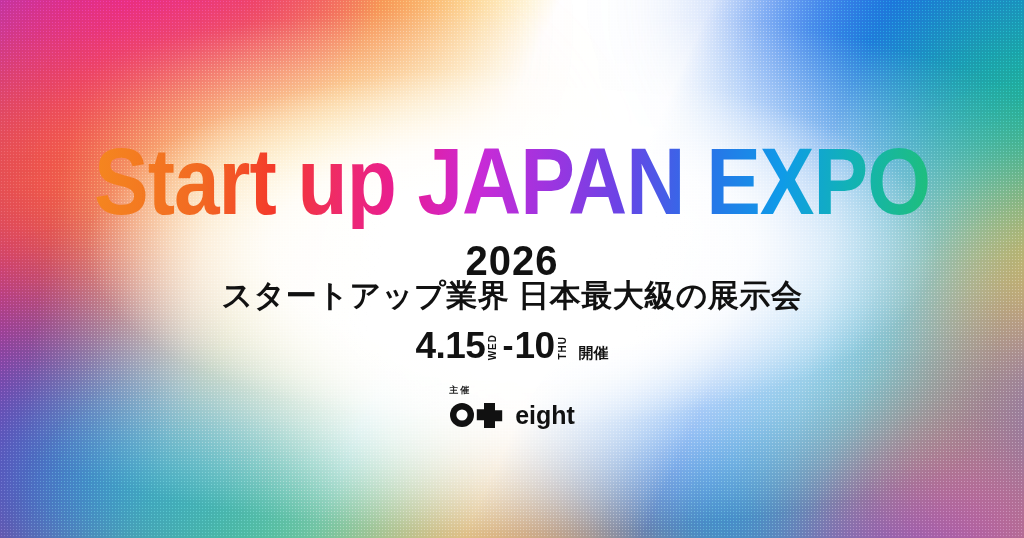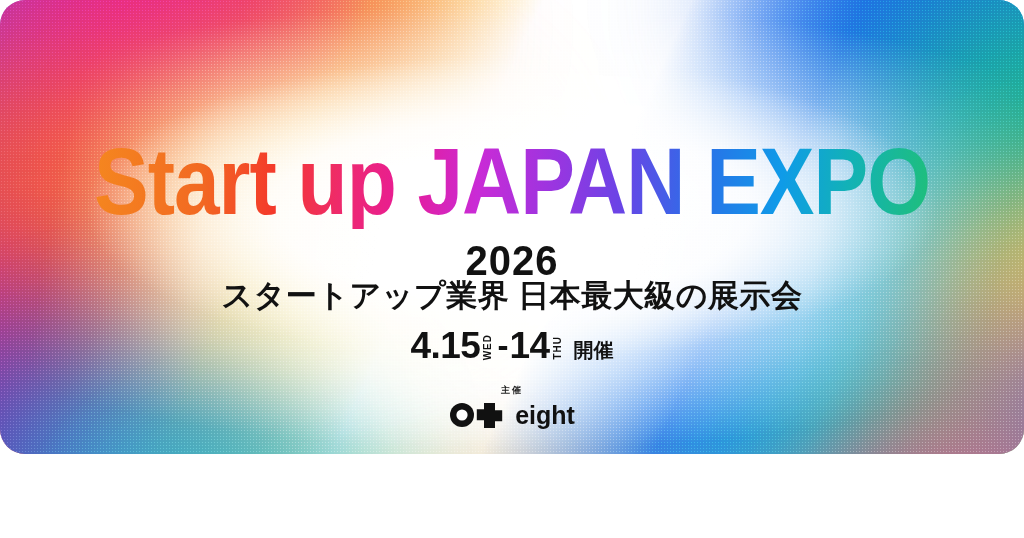--- a/index.html
+++ b/index.html
@@ -1,23 +1,22 @@
 <!DOCTYPE html>
 <html><head>
 <meta charset="utf-8">
 <style>
   html,body{margin:0;padding:0;background:#fff;}
   body{font-family:"Liberation Sans","DejaVu Sans",sans-serif;}
 
   .poster{
     position:relative;
-    width:1024px;height:454px;
+    width:1024px;height:538px;
     overflow:hidden;
     background:#ffffff;
-    border-radius:25px;
   }
 
   
   .bg-layer{position:absolute;inset:0;}
 
   .bg-base{
     background:
       linear-gradient(115deg,
         #7b3fe4 0%,
         #e0318f 10%,
@@ -185,26 +184,26 @@
   }
   .date-num{font-size:37px;font-weight:bold;letter-spacing:-.5px;}
   .dow{
     font-size:10px;font-weight:bold;letter-spacing:1px;
     writing-mode:vertical-rl;
     transform:rotate(180deg);
     margin:0 3px 4px 3px;
     line-height:1;
   }
   .dash{font-size:33px;font-weight:bold;margin:0 1px 2px 1px;}
-  .kaisai{font-size:20px;font-weight:bold;margin:0 0 4px 8px;}
+  .kaisai{font-size:15px;font-weight:bold;margin:0 0 4px 8px;}
   .venue{font-size:25px;font-weight:bold;margin:0 0 2px 26px;letter-spacing:.5px;}
 
   .organizer{
     margin-top:22px;
-    display:flex;flex-direction:column;align-items:center;
+    display:flex;flex-direction:column;
   }
   .organizer-label{
     font-size:9px;font-weight:bold;color:#1a1a1a;
     letter-spacing:2px;line-height:1;margin-bottom:7px;
   }
   .brand{display:flex;align-items:center;gap:10px;}
   .brand-mark{display:block;}
   .brand-name{
     font-size:25px;font-weight:bold;color:#111111;letter-spacing:0px;line-height:1;
   }
@@ -243,21 +242,21 @@
     <div class="wordmark">Start up JAPAN EXPO</div>
 
     <div class="year">2026</div>
 
     <div class="tagline">スタートアップ業界 日本最大級の展示会</div>
 
     <div class="dateline">
       <span class="date-num">4.15</span>
       <span class="dow">WED</span>
       <span class="dash">-</span>
-      <span class="date-num">14</span>
+      <span class="date-num">10</span>
       <span class="dow">THU</span>
       <span class="kaisai">開催</span>
     </div>
 
     <div class="organizer">
       <div class="organizer-label">主催</div>
       <div class="brand">
         <svg class="brand-mark" width="56" height="26" viewBox="0 0 56 26">
           <circle cx="13" cy="13" r="12" fill="#111111"></circle>
           <circle cx="13" cy="13" r="5.6" fill="#ffffff"></circle>

